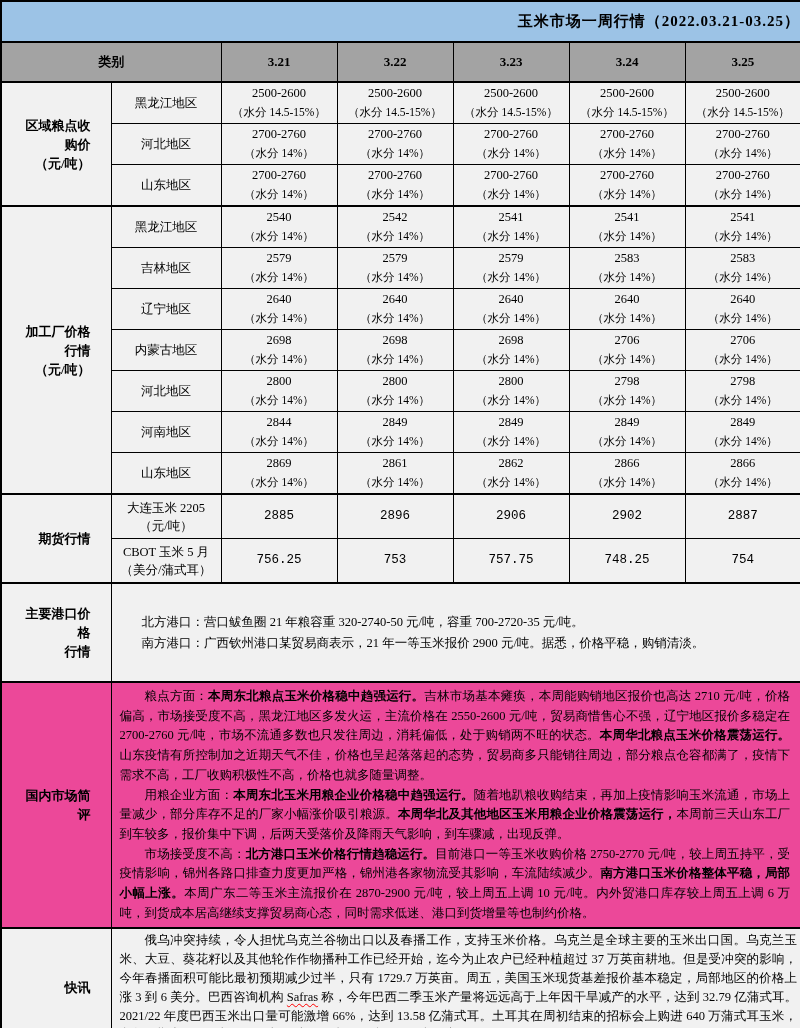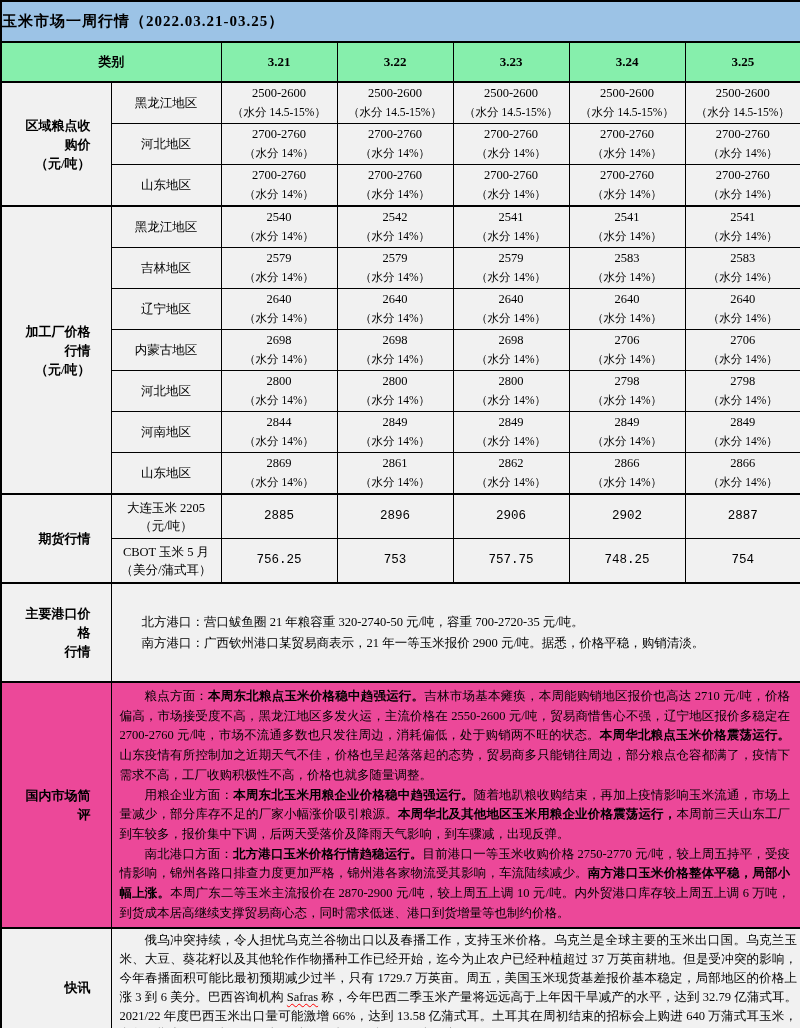--- a/index.html
+++ b/index.html
@@ -1,21 +1,21 @@
 <!DOCTYPE html>
 <html><head>
 <meta charset="utf-8">
 <style>
   html,body{margin:0;padding:0;background:#fff;}
   body{width:800px;font-family:"Liberation Serif","DejaVu Sans",serif;color:#000;}
   table{width:800px;border-collapse:collapse;table-layout:fixed;border:2px solid #000;}
   td{border:1px solid #000;background:#f1f1f1;vertical-align:middle;padding:0;overflow:hidden;}
   tr.section-start td{border-top:2px solid #000;}
-  .title-row td{background:#9cc3e6;height:39px;text-align:left;font-weight:bold;font-size:15px;letter-spacing:1px;}
-  .header-row td{background:#86efac;height:38px;text-align:center;font-weight:bold;font-size:13px;}
+  .title-row td{background:#9cc3e6;height:39px;text-align:right;font-weight:bold;font-size:15px;letter-spacing:1px;}
+  .header-row td{background:#a3a3a3;height:38px;text-align:center;font-weight:bold;font-size:13px;}
   .sec-label{font-weight:bold;text-align:right;font-size:13px;white-space:pre-line;line-height:19px;padding:20px;}
   .region{text-align:center;font-size:12.5px;white-space:pre-line;line-height:18px;padding:2px;}
   .price-cell{text-align:center;font-size:12.5px;height:40px;}
   .price-cell .val{line-height:19px;}
   .price-cell .sub{font-size:11.5px;line-height:19px;}
   tr.single-row .price-cell{height:43px;font-family:Liberation Mono, monospace;}
   .ports-row td{height:46px;}
   .ports-content{padding:2px 6px 2px 30px;font-size:12.5px;line-height:21px;}
   .blue-row td{background:#ec4899;}
   .rich{padding:4px 10px 4px 8px;font-size:12.5px;line-height:19.7px;text-align:justify;}
@@ -334,21 +334,21 @@
       <td colspan="6" class="ports-content">
         <div>北方港口：营口鲅鱼圈 21 年粮容重 320-2740-50 元/吨，容重 700-2720-35 元/吨。</div>
         <div>南方港口：广西钦州港口某贸易商表示，21 年一等玉米报价 2900 元/吨。据悉，价格平稳，购销清淡。</div>
       </td>
     </tr>
     <tr class="section-start blue-row">
       <td class="sec-label">国内市场简评</td>
       <td colspan="6" class="rich" id="commentary-cell">
           <p><span>粮点方面：</span><span class="b">本周东北粮点玉米价格稳中趋强运行。</span><span>吉林市场基本瘫痪，本周能购销地区报价也高达 2710 元/吨，价格偏高，市场接受度不高，黑龙江地区多发火运，主流价格在 2550-2600 元/吨，贸易商惜售心不强，辽宁地区报价多稳定在 2700-2760 元/吨，市场不流通多数也只发往周边，消耗偏低，处于购销两不旺的状态。</span><span class="b">本周华北粮点玉米价格震荡运行。</span><span>山东疫情有所控制加之近期天气不佳，价格也呈起落落起的态势，贸易商多只能销往周边，部分粮点仓容都满了，疫情下需求不高，工厂收购积极性不高，价格也就多随量调整。</span></p>
           <p><span>用粮企业方面：</span><span class="b">本周东北玉米用粮企业价格稳中趋强运行。</span><span>随着地趴粮收购结束，再加上疫情影响玉米流通，市场上量减少，部分库存不足的厂家小幅涨价吸引粮源。</span><span class="b">本周华北及其他地区玉米用粮企业价格震荡运行，</span><span>本周前三天山东工厂到车较多，报价集中下调，后两天受落价及降雨天气影响，到车骤减，出现反弹。</span></p>
-          <p><span>南北港口方面：</span><span class="b">北方港口玉米价格行情趋稳运行。</span><span>目前港口一等玉米收购价格 2750-2770 元/吨，较上周五持平，受疫情影响，锦州各路口排查力度更加严格，锦州港各家物流受其影响，车流陆续减少。</span><span class="b">南方港口玉米价格整体平稳，局部小幅上涨。</span><span>本周广东二等玉米主流报价在 2870-2900 元/吨，较上周五上调 10 元/吨。内外贸港口库存较上周五上调 6 万吨，到货成本居高继续支撑贸易商心态，同时需求低迷、港口到货增量等也制约价格。</span></p>
+          <p><span>市场接受度不高：</span><span class="b">北方港口玉米价格行情趋稳运行。</span><span>目前港口一等玉米收购价格 2750-2770 元/吨，较上周五持平，受疫情影响，锦州各路口排查力度更加严格，锦州港各家物流受其影响，车流陆续减少。</span><span class="b">南方港口玉米价格整体平稳，局部小幅上涨。</span><span>本周广东二等玉米主流报价在 2870-2900 元/吨，较上周五上调 10 元/吨。内外贸港口库存较上周五上调 6 万吨，到货成本居高继续支撑贸易商心态，同时需求低迷、港口到货增量等也制约价格。</span></p>
         </td>
     </tr>
     <tr class="section-start">
       <td class="sec-label">快讯</td>
       <td colspan="6" class="rich" id="flash-cell">
           <p><span>俄乌冲突持续，令人担忧乌克兰谷物出口以及春播工作，支持玉米价格。乌克兰是全球主要的玉米出口国。乌克兰玉米、大豆、葵花籽以及其他轮作作物播种工作已经开始，迄今为止农户已经种植超过 37 万英亩耕地。但是受冲突的影响，今年春播面积可能比最初预期减少过半，只有 1729.7 万英亩。周五，美国玉米现货基差报价基本稳定，局部地区的价格上涨 3 到 6 美分。巴西咨询机构 </span><span class="spell">Safras</span><span> 称，今年巴西二季玉米产量将远远高于上年因干旱减产的水平，达到 32.79 亿蒲式耳。2021/22 年度巴西玉米出口量可能激增 66%，达到 13.58 亿蒲式耳。土耳其在周初结束的招标会上购进 640 万蒲式耳玉米，交货日期定在 4 月初到 5 月初。这批玉米已经贮存在国内仓库。</span></p>
         </td>
     </tr>
     <tr class="section-start blue-row remark-row">
       <td class="sec-label">备注</td>

